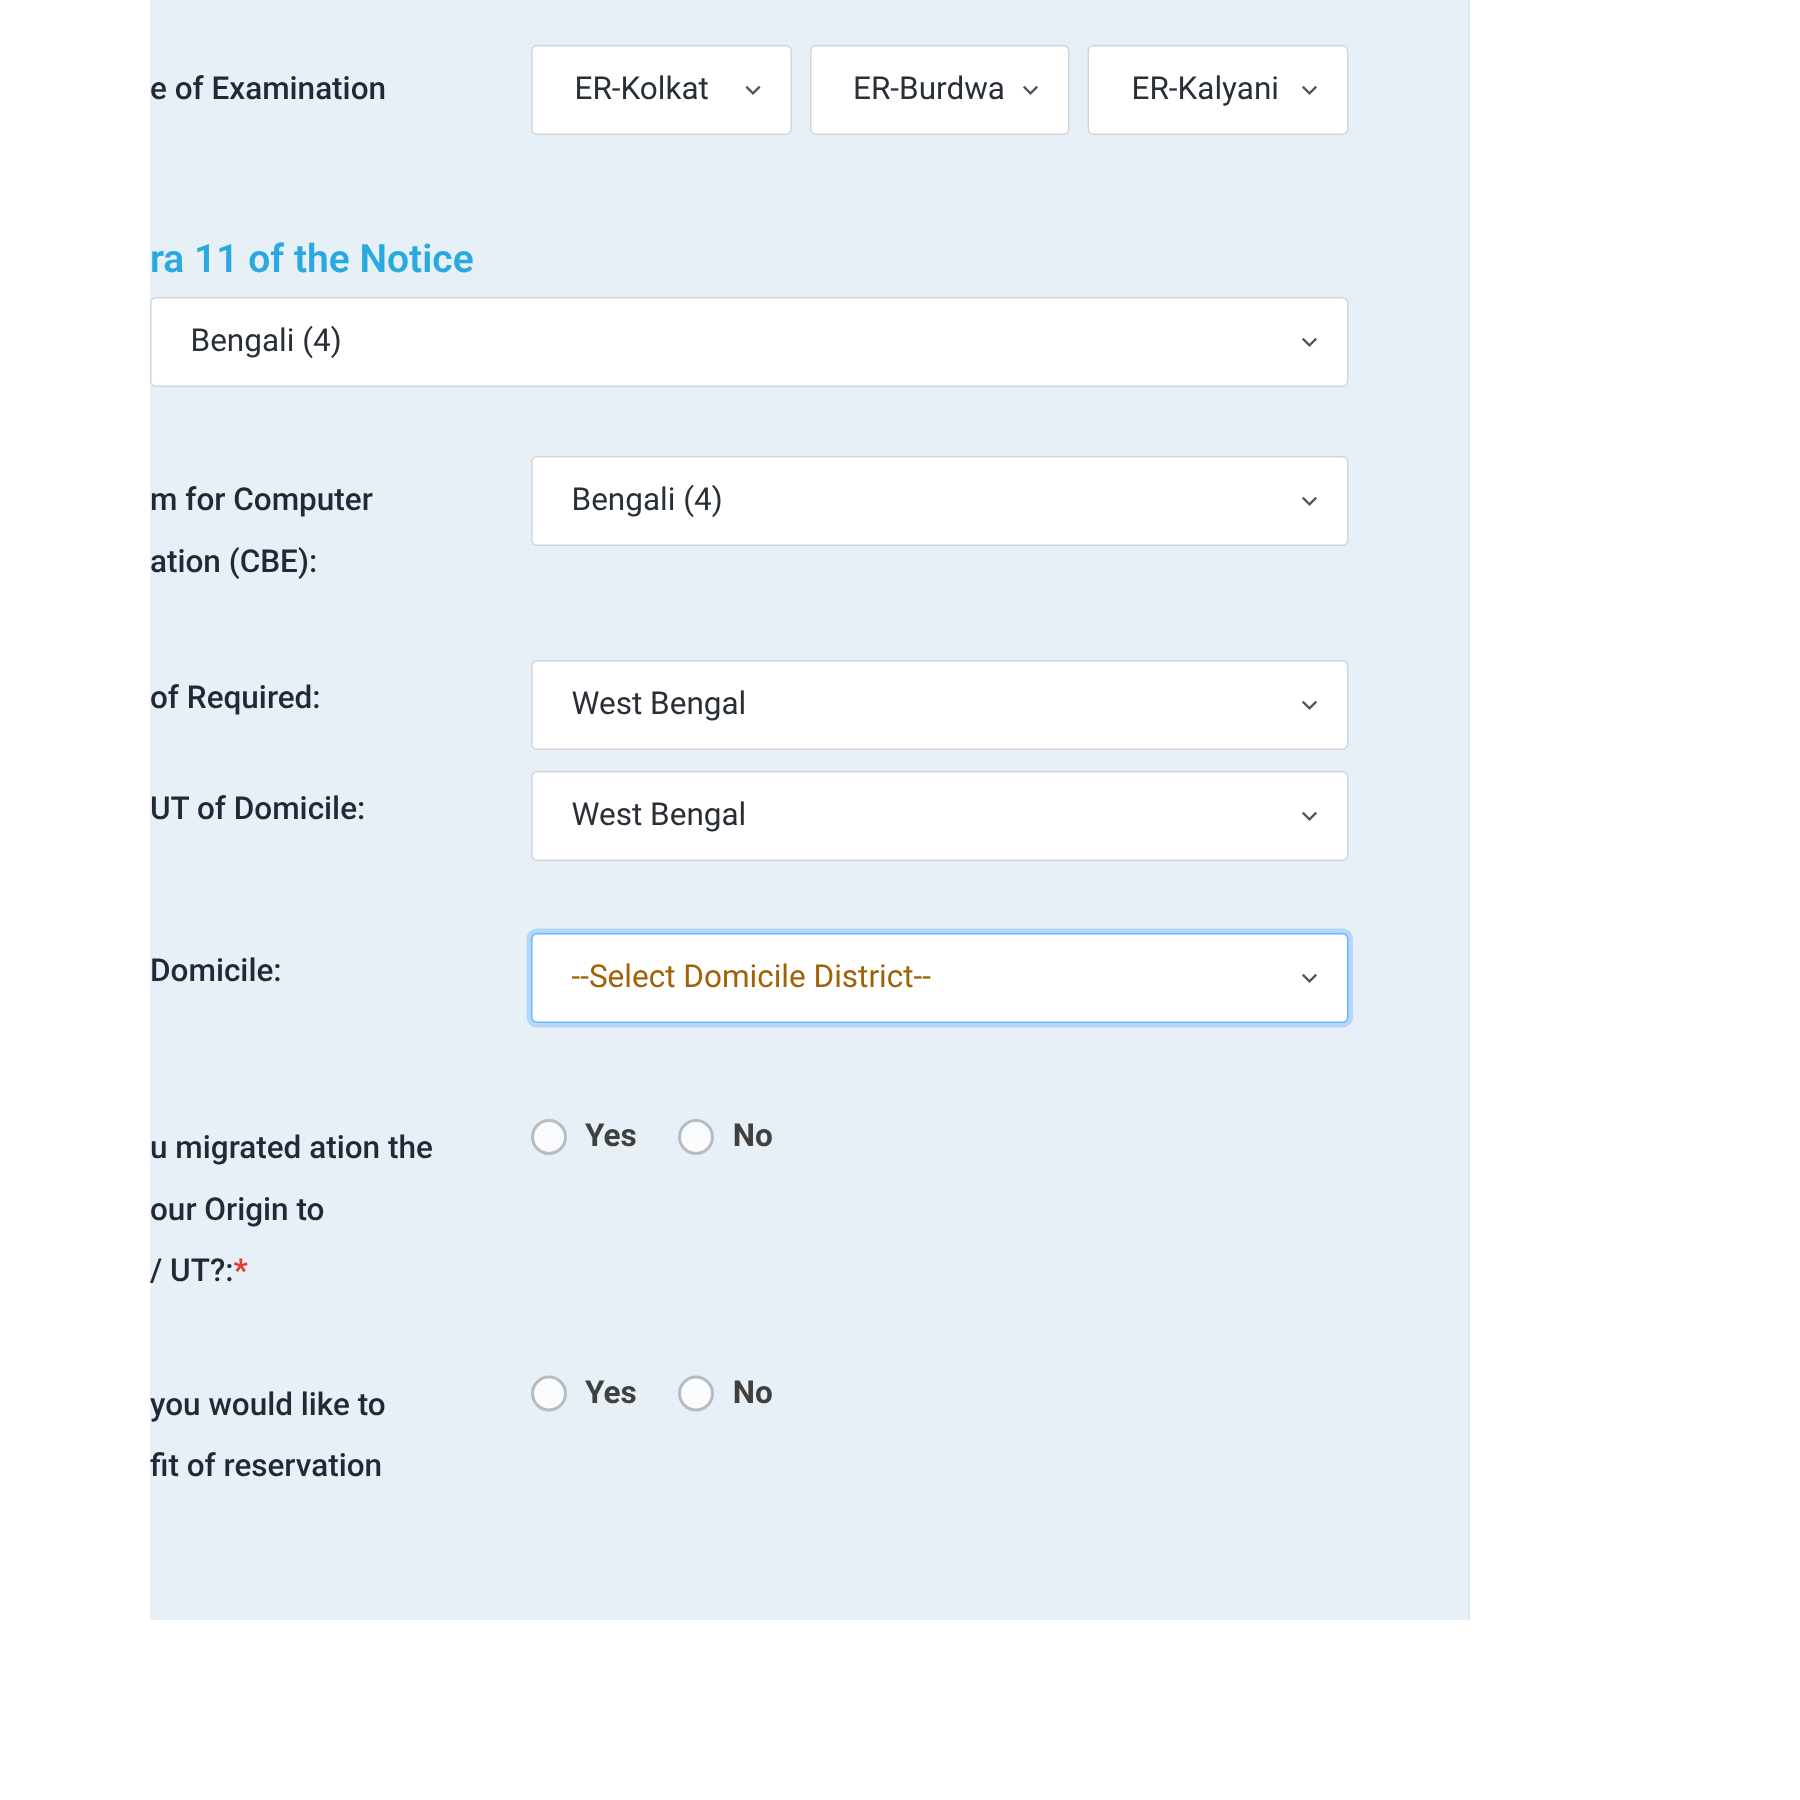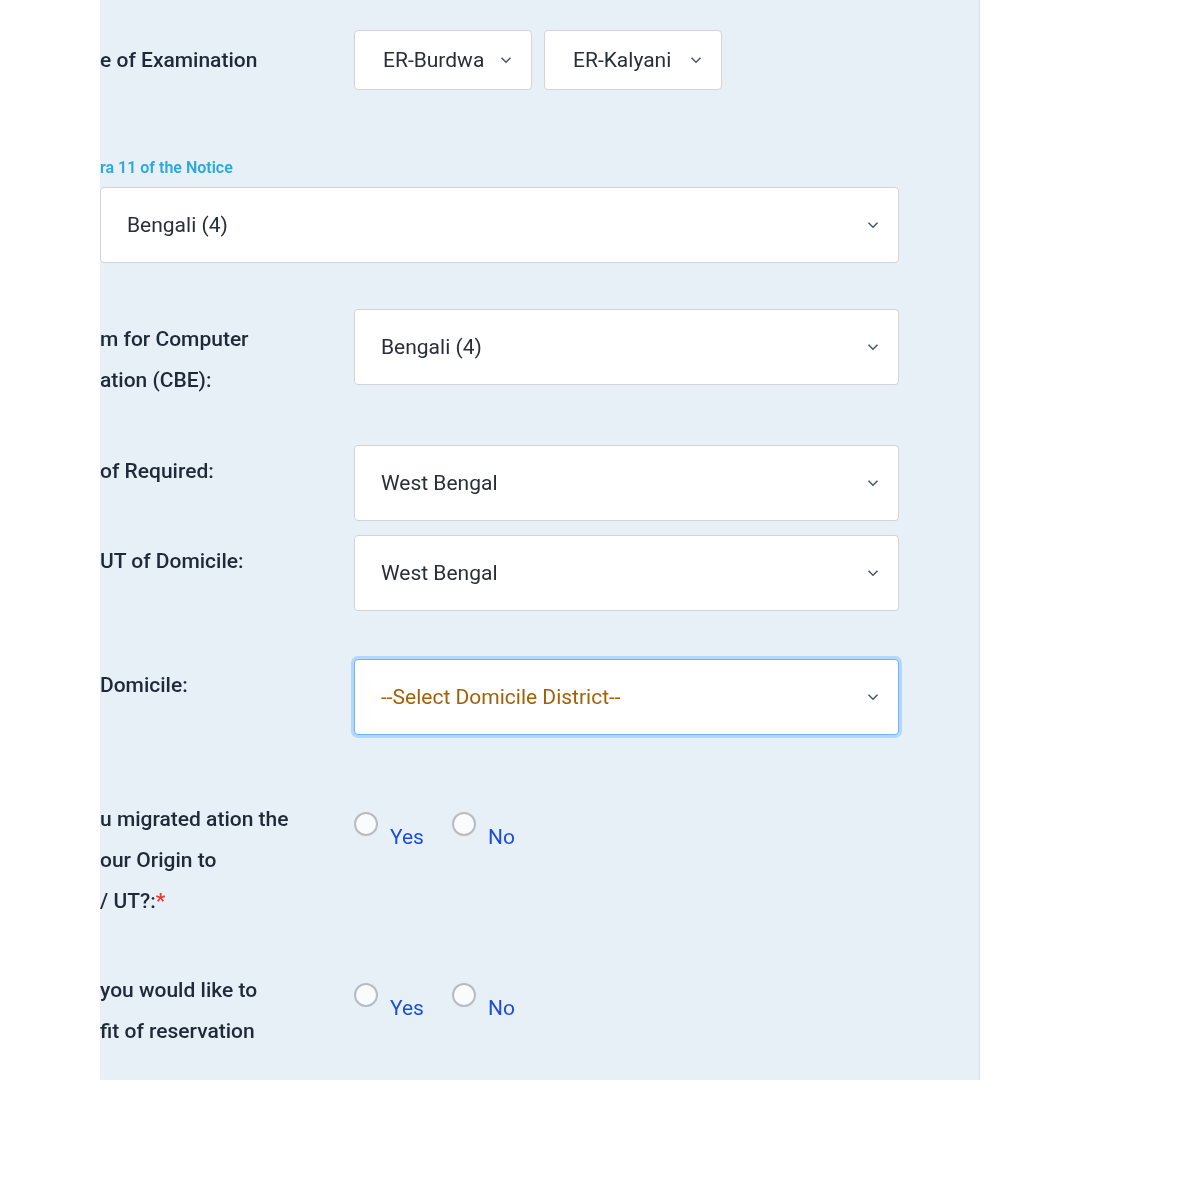--- a/index.html
+++ b/index.html
@@ -33,21 +33,21 @@
     line-height: 1.95;
   }
   .label-col.tight { padding-top: 6px; }
   .field-col {
     flex: 1;
     min-width: 0;
   }
   .select {
     position: relative;
     width: 100%;
-    height: 76px;
+    height: 60px;
     background: #ffffff;
     border: 1px solid #d1d5db;
     border-radius: 4px;
     padding: 0 44px 0 26px;
     font-size: 21px;
     color: #292f36;
     display: flex;
     align-items: center;
     cursor: pointer;
   }
@@ -73,21 +73,21 @@
     overflow: hidden;
     display: block;
     max-width: 100%;
   }
   .center-row {
     display: flex;
     gap: 12px;
   }
   .notice-link {
     color: #2aa9e0;
-    font-size: 16px;
+    font-size: 26px;
     font-weight: 600;
     margin-bottom: 10px;
     display: block;
   }
   .star { color: #e53935; font-weight: 700; }
   .err {
     color: #e84b3a;
     font-size: 20px;
     font-weight: 500;
     margin-top: 10px;
@@ -106,37 +106,44 @@
   }
   .radio-circle {
     width: 24px;
     height: 24px;
     border-radius: 50%;
     border: 2.5px solid #b6bcc2;
     background: #fafbfc;
   }
   .radio-label {
     font-size: 21px;
-    font-weight: 400;
-    color: #1d4ed8;
-    margin-top: 26px;
+    font-weight: 700;
+    color: #404040;
   }
   .stack-tight .select + .err { margin-top: 12px; }
   .stack-tight + .row { margin-top: -6px; }
   .gap-sm { margin-bottom: 14px; }
 </style>
 </head>
 <body>
 
 <div class="panel">
 
   <div class="row">
     <div class="label-col">e of Examination</div>
     <div class="field-col center-row">
       <div class="select small">
+        <span class="text">ER-Kolkat</span>
+        <span class="chevron">
+            <svg viewBox="0 0 24 24">
+              <path d="M6 9l6 6 6-6"></path>
+            </svg>
+          </span>
+      </div>
+      <div class="select small">
         <span class="text">ER-Burdwa</span>
         <span class="chevron">
             <svg viewBox="0 0 24 24">
               <path d="M6 9l6 6 6-6"></path>
             </svg>
           </span>
       </div>
       <div class="select small">
         <span class="text">ER-Kalyani</span>
         <span class="chevron">

